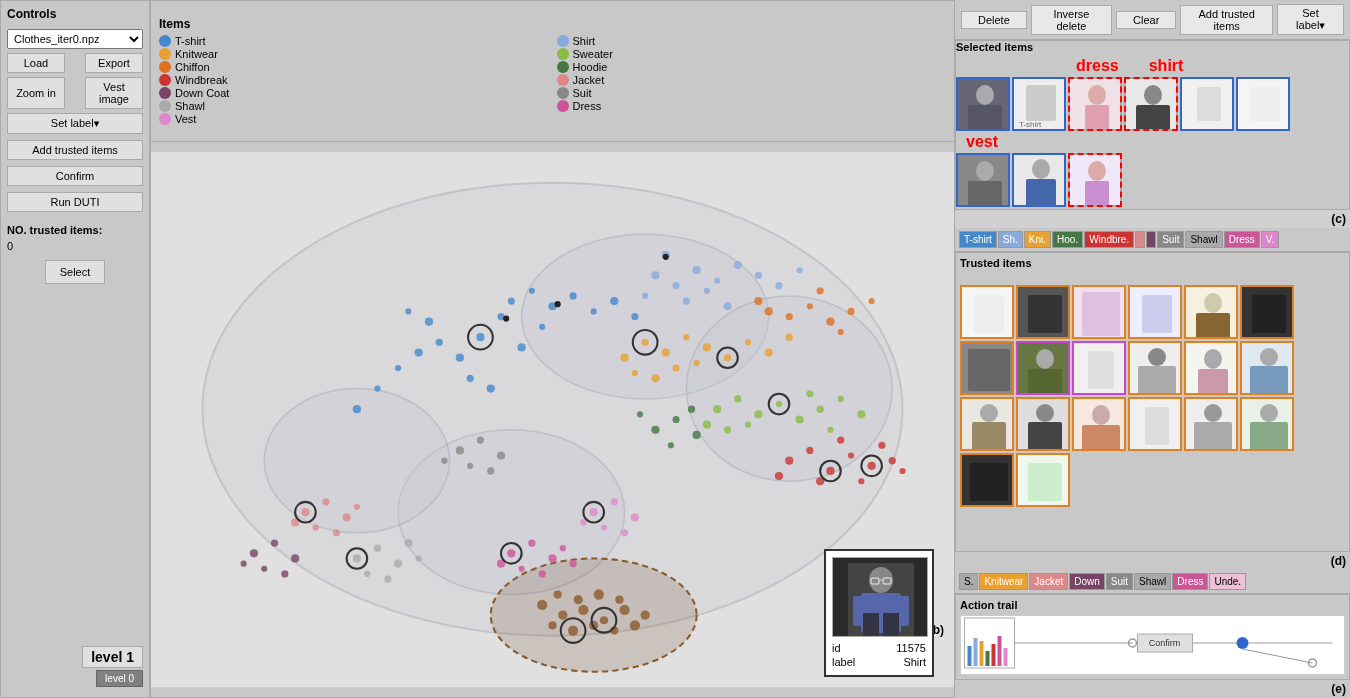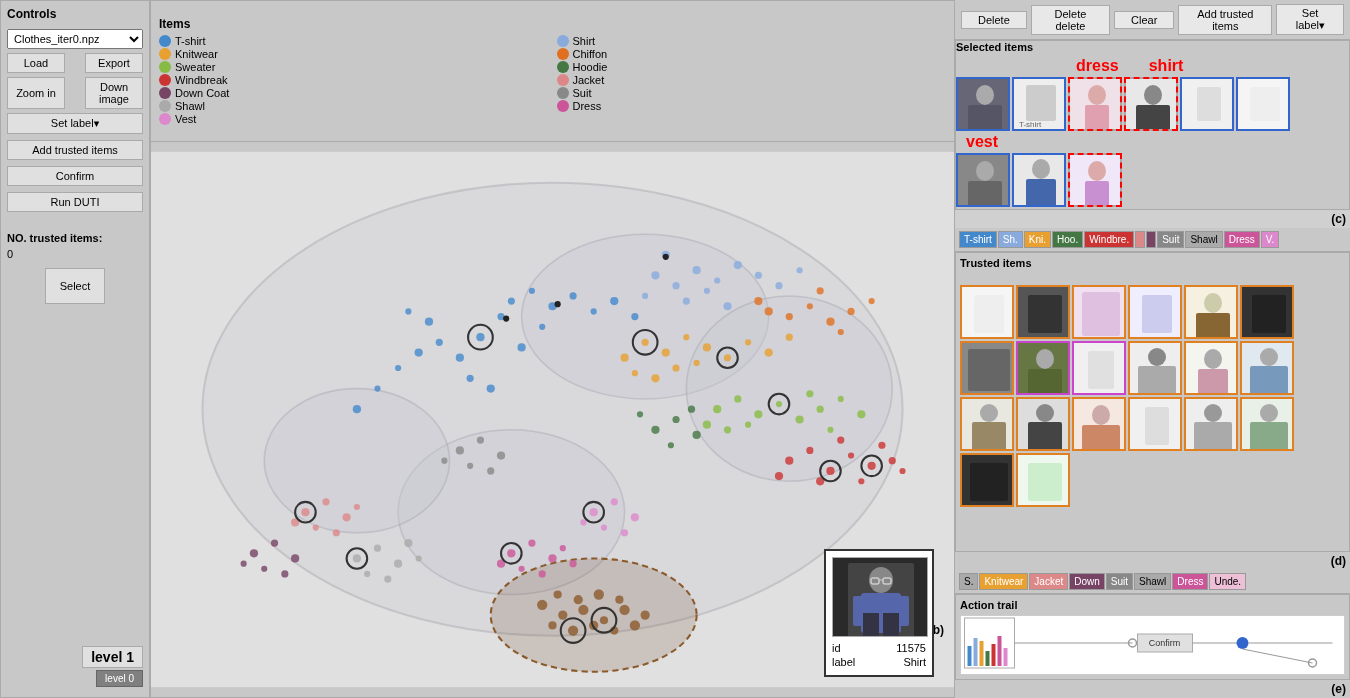--- a/index.html
+++ b/index.html
@@ -8,23 +8,23 @@
     
     #controls-panel {
       width: 150px; min-width: 150px; background: #c8c8c8; border: 1px solid #aaa; padding: 6px; display: flex; flex-direction: column; gap: 4px;
     }
     #controls-panel .panel-title { font-weight: bold; font-size: 12px; margin-bottom: 4px; }
     #controls-panel select { width: 100%; font-size: 11px; padding: 2px; }
     .btn-row { display: flex; gap: 20px; }
     .ctrl-btn { flex: 1; background: #e0e0e0; border: 1px solid #aaa; padding: 3px 4px; font-size: 11px; cursor: pointer; text-align: center; }
     .ctrl-btn-full { width: 100%; background: #e0e0e0; border: 1px solid #aaa; padding: 3px 4px; font-size: 11px; cursor: pointer; text-align: center; margin-bottom: 2px; }
     .ctrl-btn-full.dropdown { display: flex; align-items: center; justify-content: center; gap: 4px; }
-    .no-trusted { font-size: 11px; font-weight: bold; margin-top: 14px; }
+    .no-trusted { font-size: 11px; font-weight: bold; margin-top: 6px; }
     .trusted-val { font-size: 11px; margin-bottom: 4px; }
-    .select-btn { display: block; margin: 0 auto; background: #e0e0e0; border: 1px solid #aaa; padding: 11px 14px; font-size: 11px; cursor: pointer; }
+    .select-btn { display: block; margin: 0 auto; background: #e0e0e0; border: 1px solid #aaa; padding: 5px 14px; font-size: 11px; cursor: pointer; }
     .level-indicator { margin-top: auto; display: flex; flex-direction: column; align-items: flex-end; gap: 2px; }
     .level-1 { background: #e0e0e0; border: 1px solid #aaa; padding: 2px 8px; font-size: 14px; font-weight: bold; }
     .level-0 { background: #808080; border: 1px solid #666; padding: 2px 8px; font-size: 10px; color: white; }
     .panel-a-label { font-size: 12px; font-weight: bold; }
 
     
     #main-area { flex: 1; display: flex; flex-direction: column; background: #c8c8c8; border: 1px solid #aaa; position: relative; }
     #items-panel { background: #c8c8c8; border-bottom: 1px solid #aaa; padding: 16px 8px; }
     #items-panel .panel-title { font-weight: bold; font-size: 12px; margin-bottom: 4px; }
     .legend { display: flex; flex-direction: column; gap: 1px; }
@@ -84,21 +84,21 @@
   <div class="panel-title">Controls</div>
   <select>
     <option>Clothes_iter0.npz</option>
   </select>
   <div class="btn-row">
     <button class="ctrl-btn">Load</button>
     <button class="ctrl-btn">Export</button>
   </div>
   <div class="btn-row">
     <button class="ctrl-btn">Zoom in</button>
-    <button class="ctrl-btn">Down image</button>
+    <button class="ctrl-btn">Vest image</button>
   </div>
   <button class="ctrl-btn-full dropdown">Set label▾</button>
   <button class="ctrl-btn-full">Add trusted items</button>
   <button class="ctrl-btn-full">Confirm</button>
   <button class="ctrl-btn-full">Run DUTI</button>
   <div class="no-trusted">NO. trusted items:</div>
   <div class="trusted-val">0</div>
   <button class="select-btn">Select</button>
   <div class="level-indicator">
     <div class="level-1">level 1</div>
@@ -118,26 +118,26 @@
           </div>
           <div class="legend-item">
             <span class="legend-dot" style="background:#88aadd"></span>
             <span>Shirt</span>
           </div>
           <div class="legend-item">
             <span class="legend-dot" style="background:#e8a030"></span>
             <span>Knitwear</span>
           </div>
           <div class="legend-item">
+            <span class="legend-dot" style="background:#88bb44"></span>
+            <span>Sweater</span>
+          </div>
+          <div class="legend-item">
             <span class="legend-dot" style="background:#e07020"></span>
             <span>Chiffon</span>
-          </div>
-          <div class="legend-item">
-            <span class="legend-dot" style="background:#88bb44"></span>
-            <span>Sweater</span>
           </div>
           <div class="legend-item">
             <span class="legend-dot" style="background:#447744"></span>
             <span>Hoodie</span>
           </div>
           <div class="legend-item">
             <span class="legend-dot" style="background:#cc3333"></span>
             <span>Windbreak</span>
           </div>
           <div class="legend-item">
@@ -382,21 +382,21 @@
         <span>Shirt</span>
       </div>
     </div>
   </div>
 </div>
 
 <div id="right-panel">
 
   <div id="top-toolbar">
     <button class="tool-btn">Delete</button>
-    <button class="tool-btn">Delete delete</button>
+    <button class="tool-btn">Inverse delete</button>
     <button class="tool-btn">Clear</button>
     <button class="tool-btn">Add trusted items</button>
     <button class="tool-btn dropdown">Set label▾</button>
   </div>
 
   <div id="selected-section">
     <div class="section-title">Selected items</div>
 
     <div style="display:flex; gap:30px; margin-left:120px; margin-bottom:2px;">
       <span class="sel-label-dress">dress</span>

